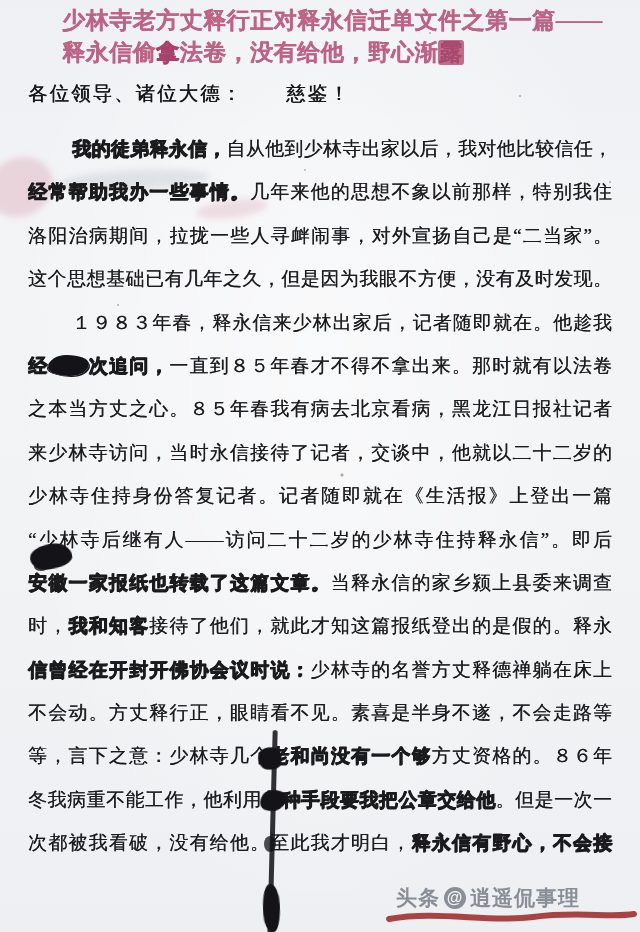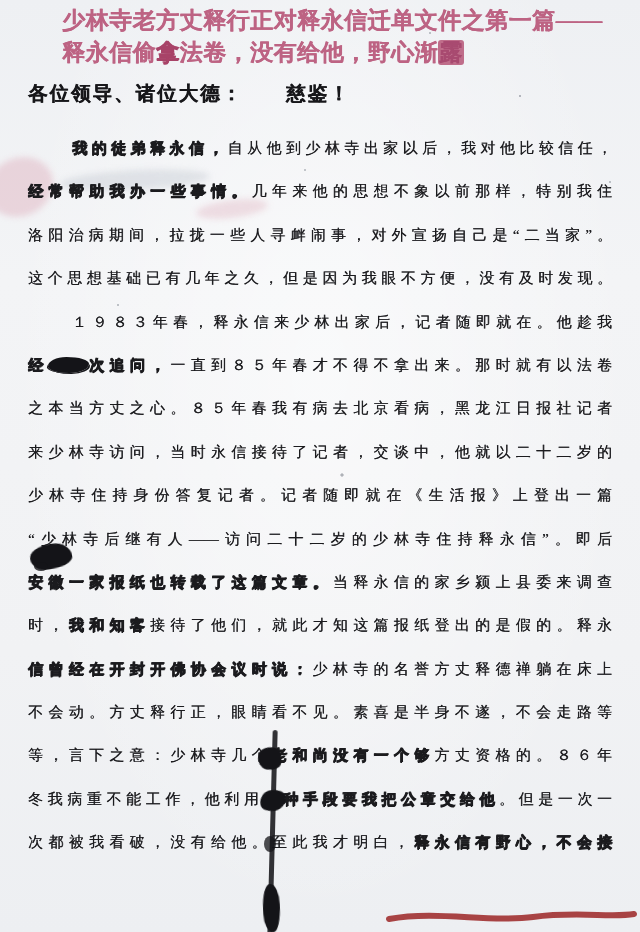--- a/index.html
+++ b/index.html
@@ -25,25 +25,25 @@
       radial-gradient(circle 3px at 342px 475px, #7f848d 40%, transparent 70%),
       radial-gradient(circle 2px at 118px 305px, #9aa0a8 40%, transparent 70%);
   }
   
   .title{position:absolute;left:62px;top:5px;width:556px;
     font-size:23px;line-height:31.5px;font-weight:700;letter-spacing:.5px;
     text-shadow:.4px 0 0 currentColor;}
   .t-em{font-weight:800;text-shadow:.8px 0 0 currentColor,0 .8px 0 currentColor;}
   .t-block{border-radius:3px;padding:0 1px;}
   
-  .salutation{position:absolute;left:28px;top:80px;font-size:19.5px;font-weight:700;
+  .salutation{position:absolute;left:28px;top:80px;font-size:19.5px;font-weight:400;
     letter-spacing:2px;color:#17171a;text-shadow:.5px 0 0 currentColor;}
   
   .body-lines{position:absolute;left:28px;top:127px;width:584px;color:#1b1b1e;}
-  .line{height:43.4px;line-height:43.4px;font-size:15px;
+  .line{height:43.4px;line-height:43.4px;font-size:19px;
     text-align:justify;text-align-last:justify;white-space:nowrap;
     text-shadow:.35px 0 .3px rgba(10,10,14,.75);}
   .line.indent{text-indent:44px;}
   .seg{display:inline;}
   .seg.b{font-weight:800;text-shadow:.9px 0 0 currentColor,0 .7px 0 currentColor,.4px .4px .6px rgba(0,0,0,.5);}
   .seg.blot{color:transparent;background:#141418;border-radius:45% 55% 48% 52%/60% 42% 58% 40%;
     box-shadow:2px 2px 0 -1px #17171b,-2px 1px 0 -1px #17171b;text-shadow:none;}
   
   .mark{position:absolute;pointer-events:none;}
   .blob{background:#141418;filter:blur(.4px);}
@@ -99,13 +99,18 @@
   <div class="mark streak" style="left:270px;top:730px;width:5px;height:205px;transform:rotate(1.5deg);border-radius:3px;"></div>
   <div class="mark blob" style="left:258px;top:747px;width:24px;height:23px;border-radius:60% 40% 55% 45%/45% 60% 40% 55%;transform:rotate(12deg);"></div>
   <div class="mark blob" style="left:260px;top:790px;width:26px;height:21px;border-radius:45% 55% 50% 50%/60% 40% 60% 40%;transform:rotate(-10deg);"></div>
   <div class="mark blob" style="left:264px;top:836px;width:12px;height:16px;border-radius:50%;opacity:.75;"></div>
   <div class="mark blob" style="left:263px;top:884px;width:17px;height:48px;border-radius:48% 52% 45% 55%/55% 45% 60% 40%;transform:rotate(-3deg);"></div>
 
   <svg class="mark" style="left:383px;top:903px;" width="257" height="26" viewBox="0 0 257 26">
     <path id="underline-path" d="M6,16 C55,7 105,20 150,14 C195,8 228,15 251,11" fill="none" stroke="#9e2b2b" stroke-width="6" stroke-linecap="round" opacity="0.88"></path>
   </svg>
 
+  <div class="watermark">
+    <span>头条</span>
+    <span class="wm-at">@</span>
+    <span>逍遥侃事理</span>
+  </div>
 </div>
 
 </body></html>

